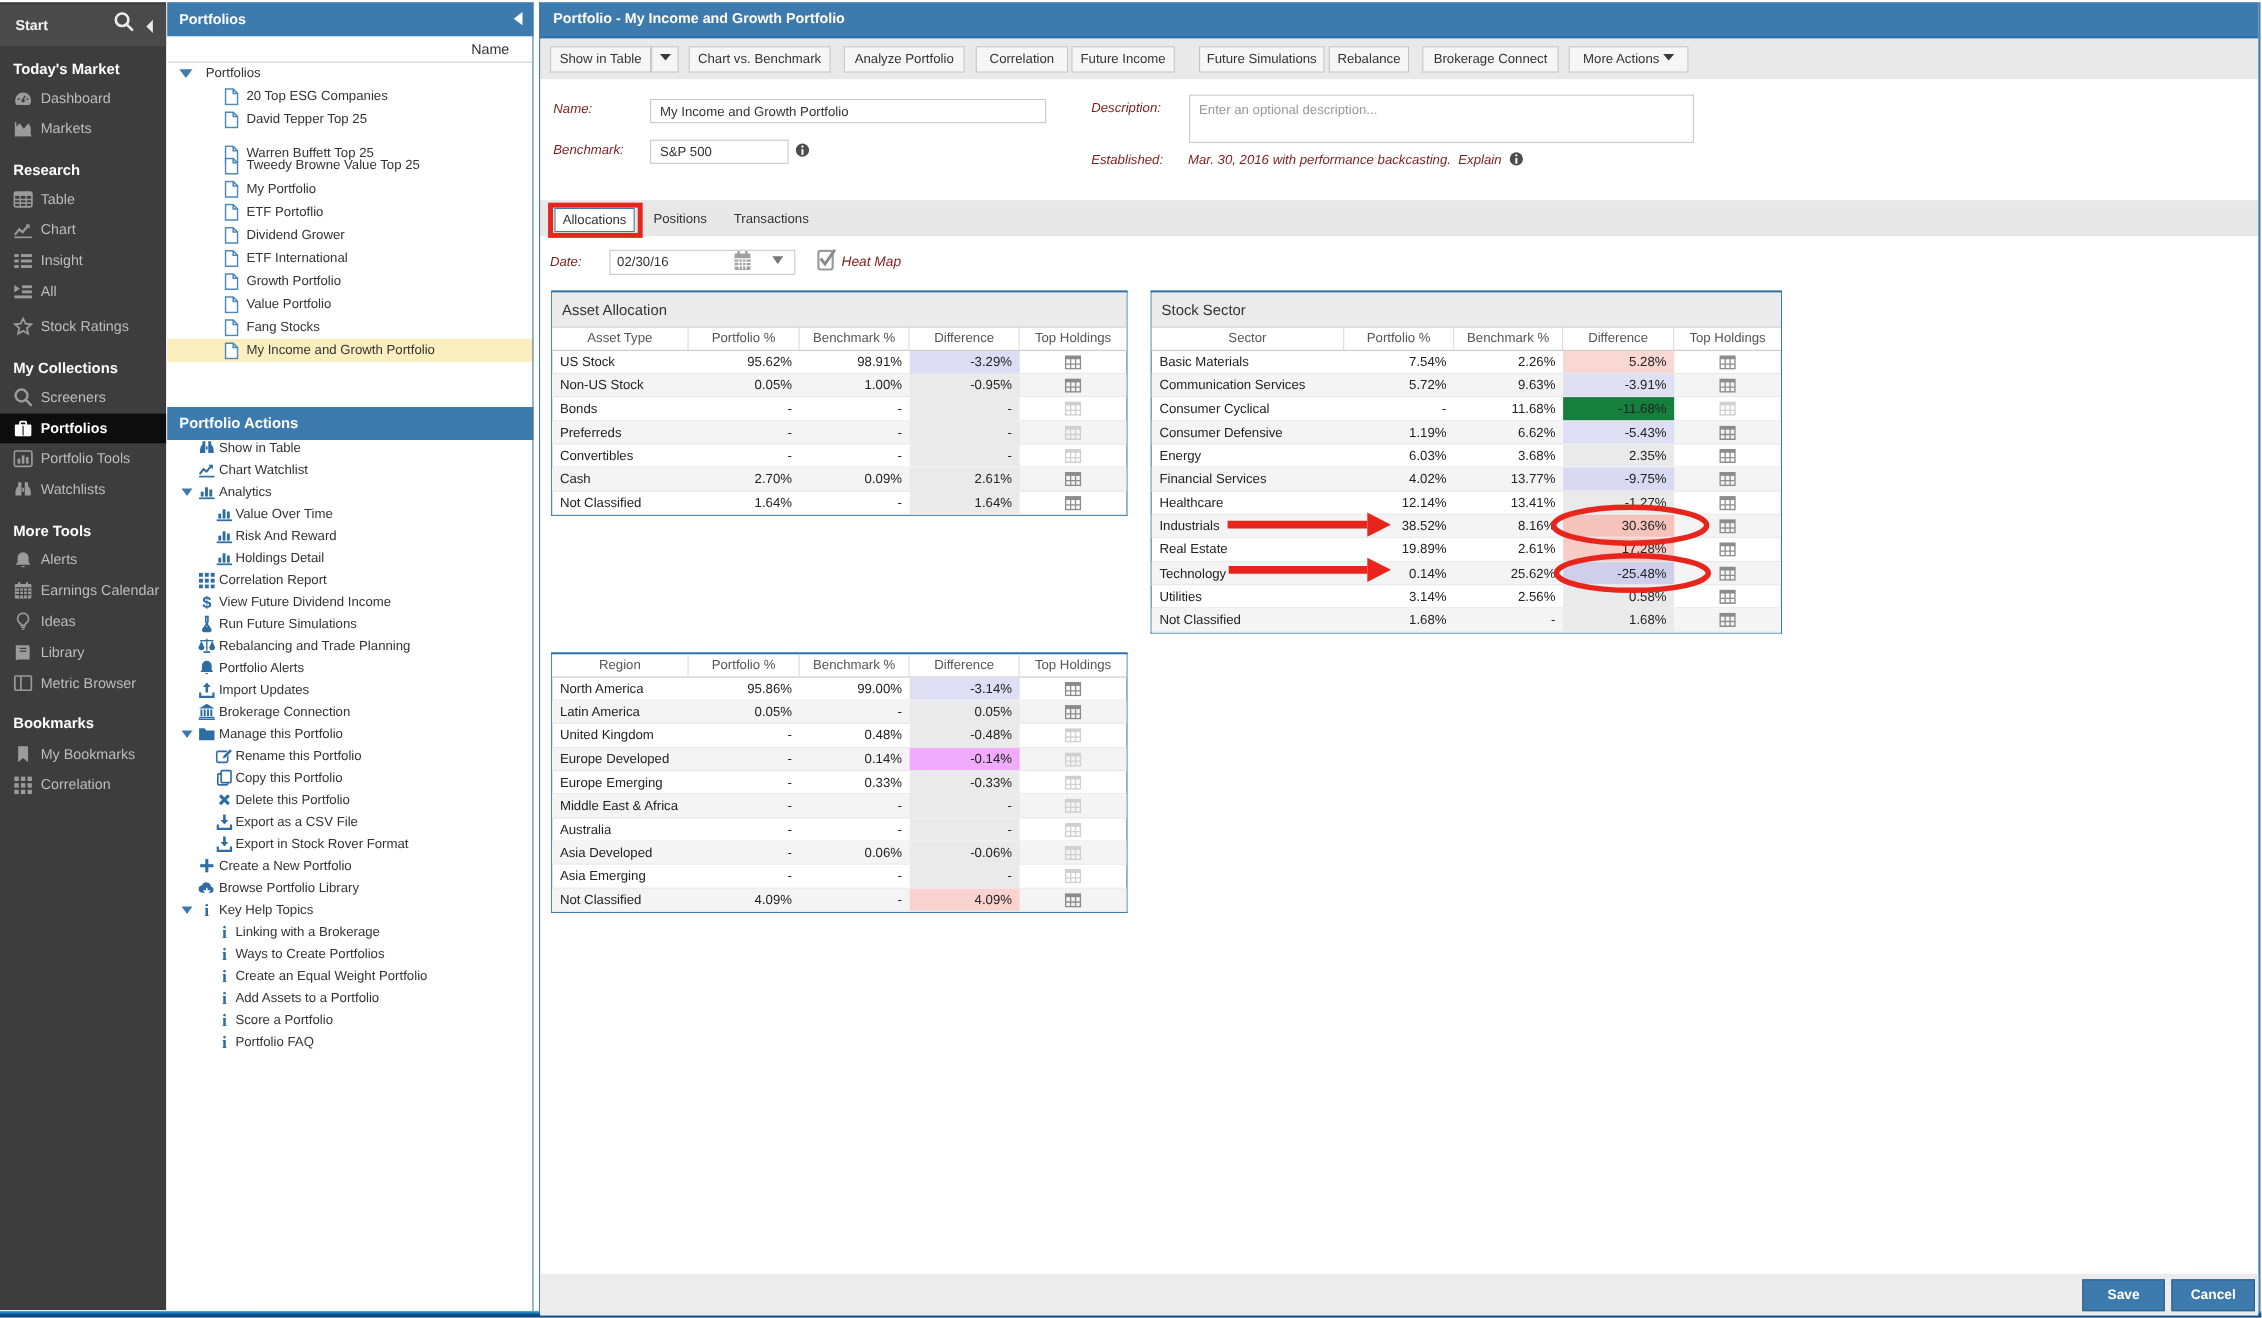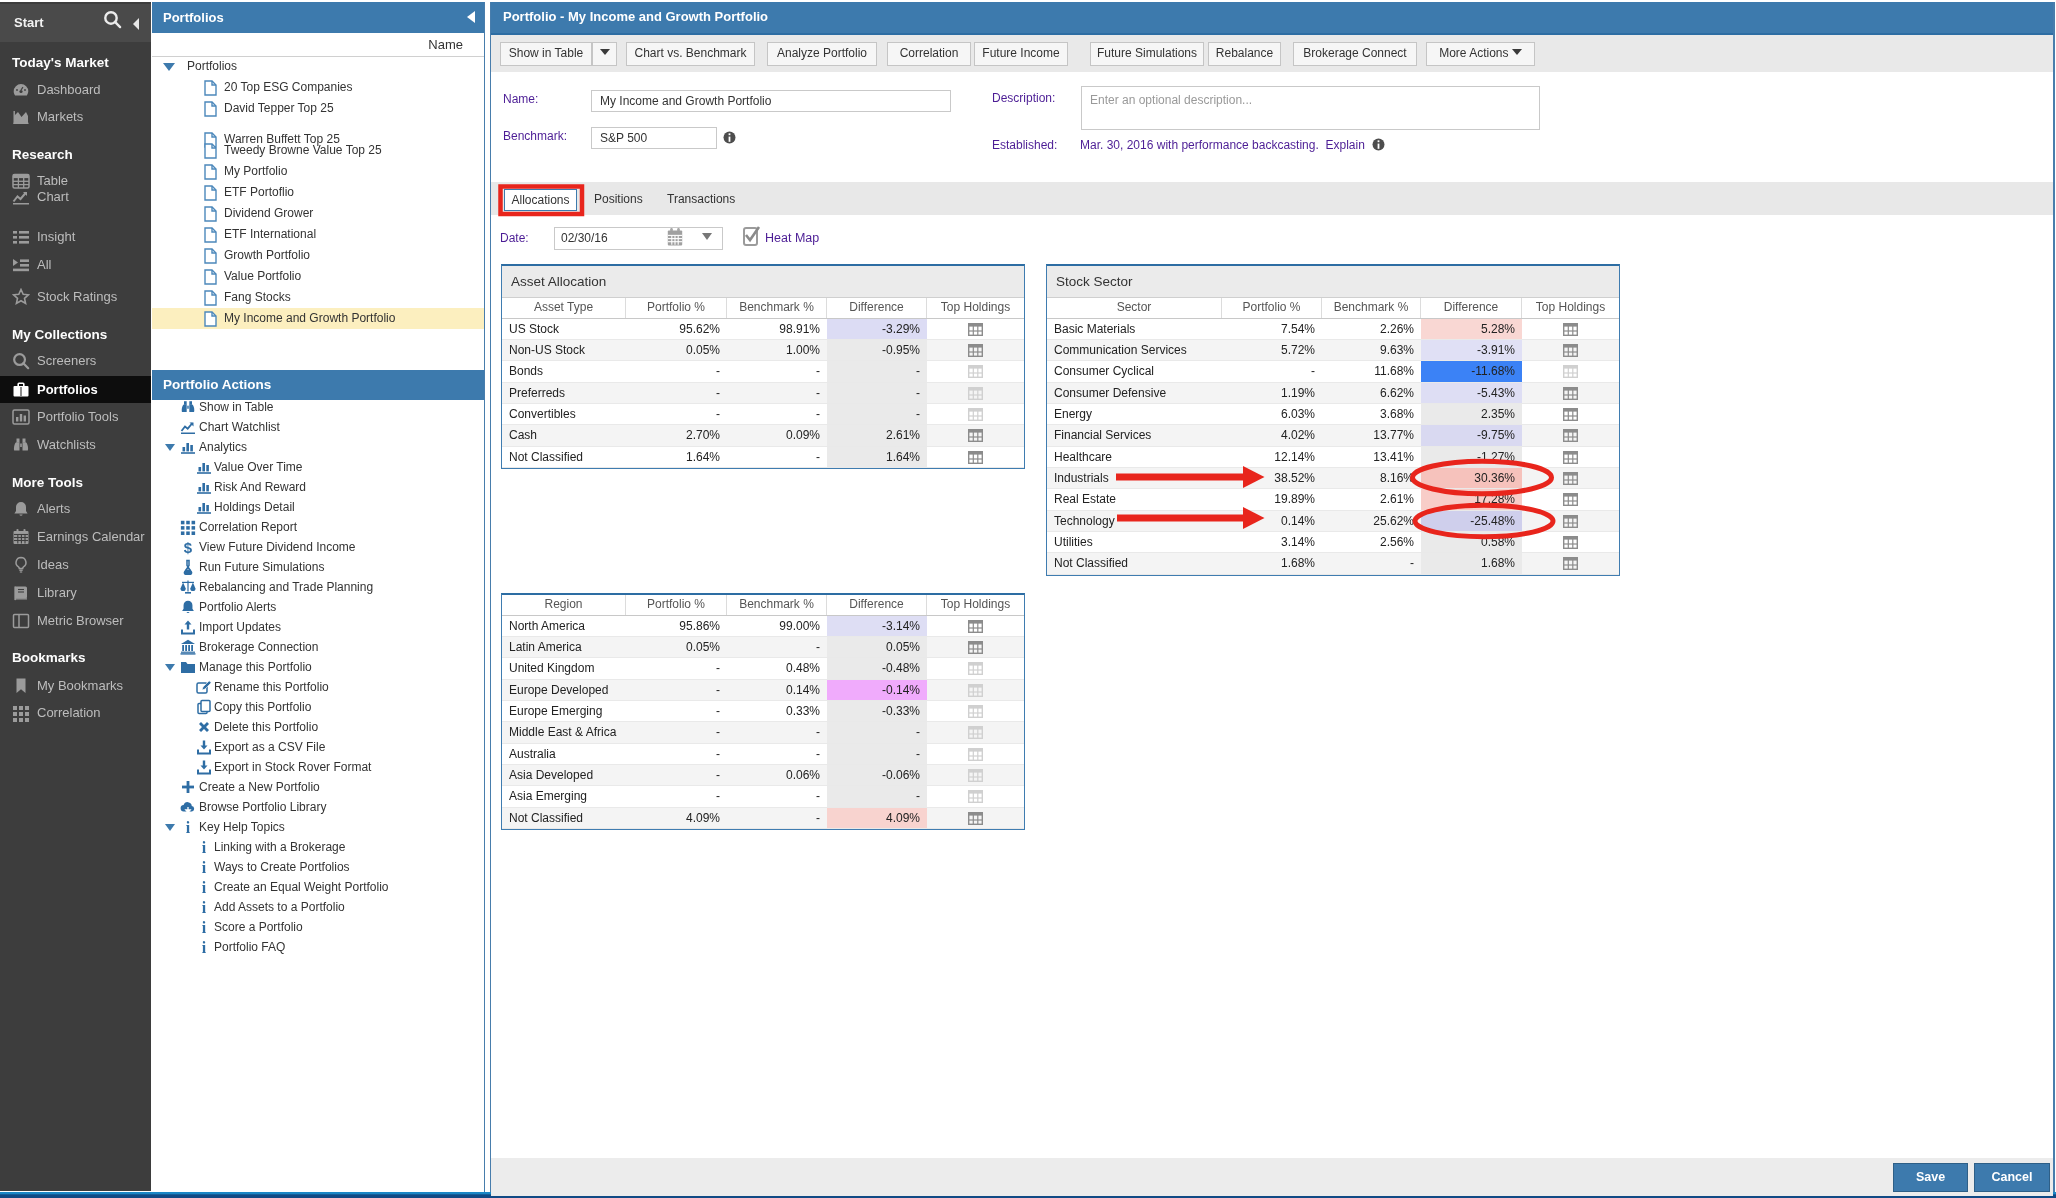--- a/index.html
+++ b/index.html
@@ -32,21 +32,21 @@
 .paitem .ic2 { position:absolute; left:44px; top:2px; }
 .paitem .tx1 { position:absolute; left:47px; }
 .paitem .tx2 { position:absolute; left:62px; }
 #main { left:490px; top:0; width:1564px; height:1193px; background:#fff; }
 #mainledge { position:absolute; left:490px; top:2px; width:1px; height:1190px; background:#487dac; z-index:5; }
 #mhdr { position:absolute; left:0px; top:2px; width:1563px; height:33px; line-height:30px; border-bottom:2px solid #2d6da3; }
 #mhdr .t { margin-left:13px; }
 #toolbar { position:absolute; left:0px; top:35px; width:1563px; height:37px; background:#e9e9e9; }
 .tbtn { position:absolute; top:7px; height:23.5px; background:#f6f6f6; border:1px solid #c5c5c5; font-size:12px; color:#333; text-align:center; line-height:21.5px; white-space:nowrap; }
 .caret { display:inline-block; width:0; height:0; border-left:5px solid transparent; border-right:5px solid transparent; border-top:6.5px solid #3a3a3a; vertical-align:2px; }
-.formlbl { position:absolute; font-size:12px; color:#4c1d95; white-space:nowrap; }
+.formlbl { position:absolute; font-size:12px; color:#7f1d1d; white-space:nowrap;font-style:italic; }
 .finput { position:absolute; border:1px solid #c9c9c9; background:#fff; font-size:12px; color:#333; padding-left:8px; white-space:nowrap; overflow:hidden; }
 #tabbar { position:absolute; left:0px; top:182px; width:1563px; height:33px; background:#e8e8e8; }
 .tabtxt { position:absolute; top:6px; height:22px; line-height:22px; font-size:12px; color:#333; }
 #daterow { position:absolute; left:0px; top:215px; width:1563px; height:50px; background:#fff; }
 .dtable { position:absolute; border:1px solid #3f7cb0; border-top:2.5px solid #2d6da3; background:#fff; }
 .dtitle { height:32px; line-height:32px; background:#ebebeb; border-bottom:1px solid #cfcfcf; font-size:13.5px; color:#333; padding-left:9px; }
 .dhead { display:flex; height:20.8px; border-bottom:1px solid #c8c8c8; background:#fff; }
 .dhead .hc { font-size:12px; color:#555; text-align:center; line-height:19px; border-right:1px solid #dcdcdc; }
 .dhead .hc:last-child { border-right:none; }
 .drow { display:flex; height:21.33px; border-bottom:1px solid #e9e9e9; }
@@ -100,21 +100,21 @@
             <rect x="1" y="2.5" width="16" height="3.6" fill="#9b9b9b"></rect>
             <g stroke="#9b9b9b" stroke-width="1.3">
               <line x1="6.4" y1="6" x2="6.4" y2="16"></line>
               <line x1="11.7" y1="6" x2="11.7" y2="16"></line>
               <line x1="1" y1="9.3" x2="17" y2="9.3"></line>
               <line x1="1" y1="12.6" x2="17" y2="12.6"></line>
             </g>
           </svg></span>
         <span class="tx">Table</span>
       </div>
-      <div class="sbitem" style="top:181px">
+      <div class="sbitem" style="top:193px">
         <span class="ic"><svg width="18" height="18" viewBox="0 0 18 18" style="">
             <rect x="1" y="15" width="16" height="1.5" fill="#9b9b9b"></rect>
             <path d="M1.5 13.5l4-5 3 2.5 5.5-6.5" stroke="#9b9b9b" stroke-width="2" fill="none"></path>
             <path d="M11 4h4v4z" fill="#9b9b9b"></path>
           </svg></span>
         <span class="tx">Chart</span>
       </div>
       <div class="sbitem" style="top:221px">
         <span class="ic"><svg width="18" height="18" viewBox="0 0 18 18" style="">
             <rect x="7" y="3" width="10" height="2.6" fill="#9b9b9b"></rect>
@@ -800,21 +800,21 @@
                 <line x1="5.3" y1="1" x2="5.3" y2="12.3"></line>
                 <line x1="9.8" y1="1" x2="9.8" y2="12.3"></line>
                 <line x1="1" y1="8" x2="14" y2="8"></line>
               </g>
             </svg></div>
         </div>
         <div class="drow">
           <div class="dc l" style="width:175px">Consumer Cyclical</div>
           <div class="dc r" style="width:100px">-</div>
           <div class="dc r" style="width:99px">11.68%</div>
-          <div class="dc r" style="width:101px;background:#3b82f6">-11.68%</div>
+          <div class="dc r" style="width:101px;background:#15803d">-11.68%</div>
           <div class="dc c" style="width:97px;padding-top:4px;line-height:0"><svg width="15" height="13" viewBox="0 0 15 13" style="">
               <g fill="none" stroke="#d0d0d0" stroke-width="1.4">
                 <rect x="0.7" y="0.7" width="13.6" height="11.6"></rect>
               </g>
               <rect x="0.7" y="0.7" width="13.6" height="2.9" fill="#d0d0d0"></rect>
               <g stroke="#d0d0d0" stroke-width="1.2">
                 <line x1="5.3" y1="1" x2="5.3" y2="12.3"></line>
                 <line x1="9.8" y1="1" x2="9.8" y2="12.3"></line>
                 <line x1="1" y1="8" x2="14" y2="8"></line>
               </g>

